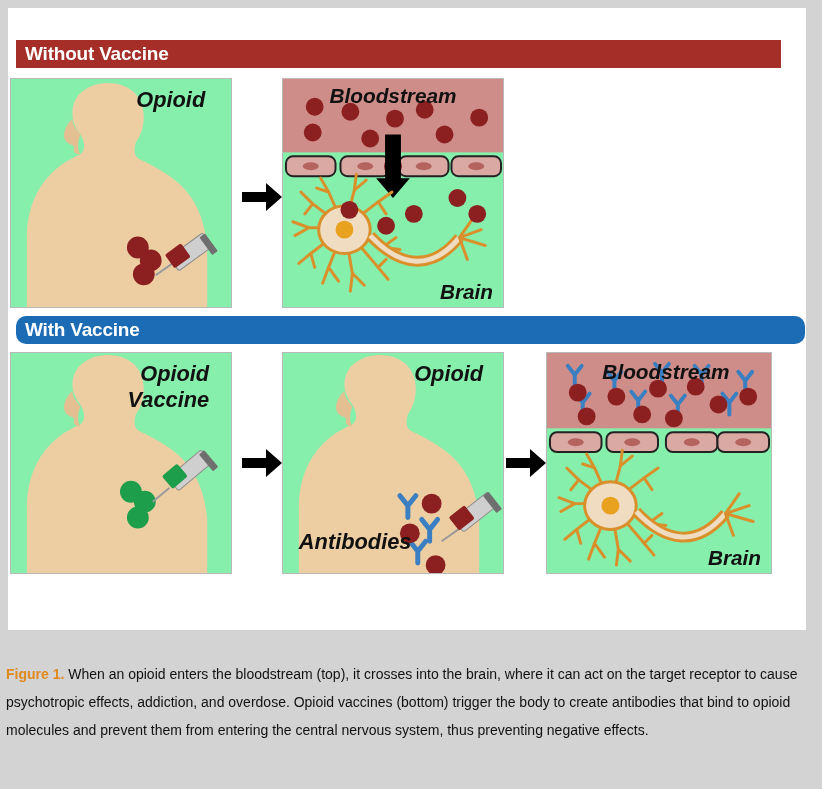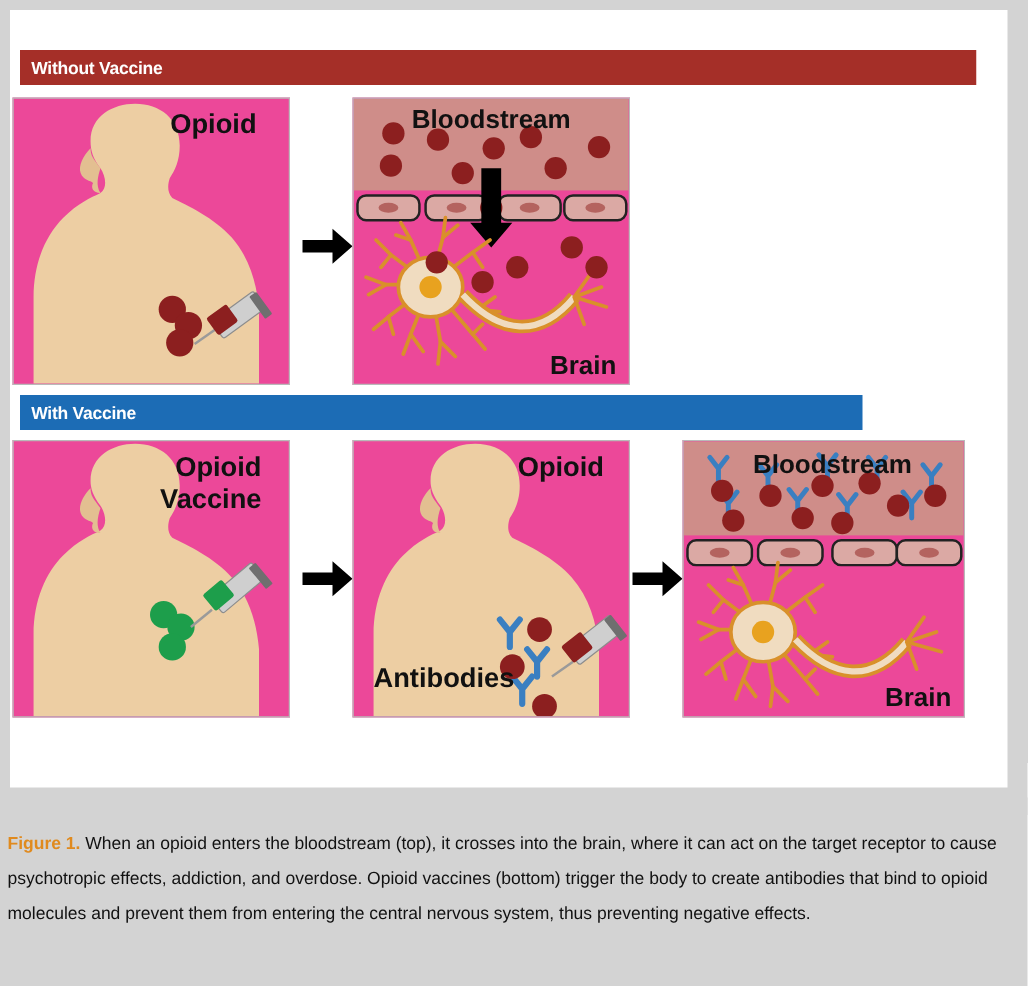--- a/index.html
+++ b/index.html
@@ -16,35 +16,36 @@
     width:798px;height:622px;
     background:#ffffff;
     box-sizing:border-box;
   }
   .band-header{
     position:absolute;
     left:8px;
     height:28px;
     line-height:28px;
     color:#ffffff;
-    font-size:14px;
+    font-size:19px;
     font-weight:bold;
     padding-left:9px;
     box-sizing:border-box;
     letter-spacing:-0.2px;
   }
   .band-without{top:32px;width:765px;background:#a52f28;}
-  .band-with{top:308px;width:674px;background:#1c6cb5;}
+  .band-with{top:308px;width:789px;background:#1c6cb5;border-radius:10px;}
 
   .panel{
     position:absolute;
-    background:#ec4899;
+    background:#86efac;
     border:1px solid #b9b9b9;
     box-sizing:border-box;
     overflow:hidden;
+    font-style:italic;
   }
   .panel svg{display:block;width:100%;height:100%;}
 
   .arrow{
     position:absolute;
     width:44px;height:34px;
   }
   .arrow svg{display:block;width:100%;height:100%;}
 
   .source{

